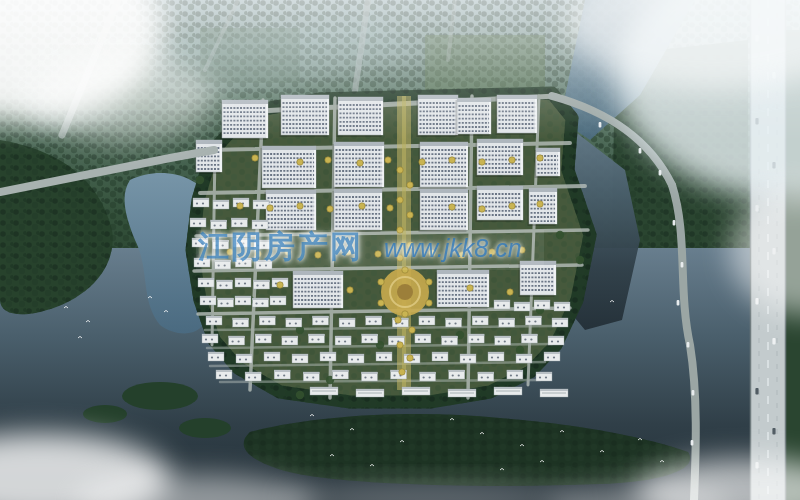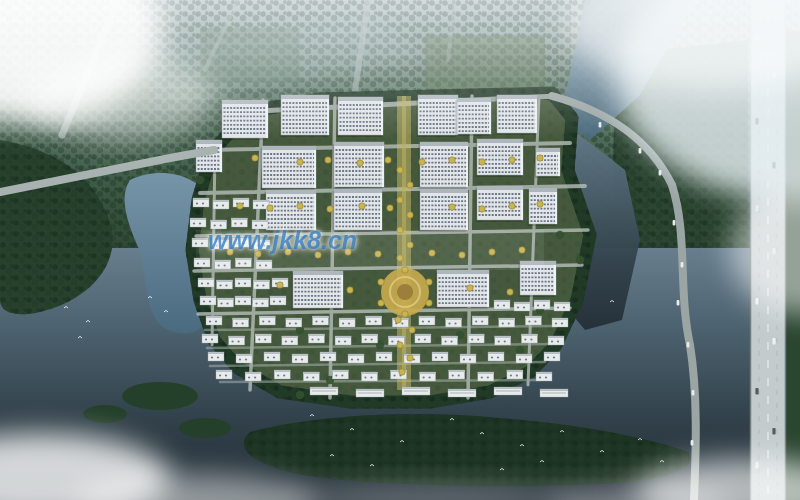--- a/index.html
+++ b/index.html
@@ -12,21 +12,21 @@
     position:absolute;left:198px;top:226px;width:360px;height:46px;
     display:flex;align-items:baseline;white-space:nowrap;
     pointer-events:none;
   }
   #watermark .cn{
     font-size:31px;font-weight:bold;letter-spacing:2px;
     color:rgba(42,120,185,0.68);
     text-shadow:0 0 4px rgba(255,255,255,0.95),0 0 9px rgba(255,255,255,0.75);
   }
   #watermark .url{
-    font-size:25px;font-weight:bold;margin-left:10px;font-style:italic;
+    font-size:25px;font-weight:normal;margin-left:21px;font-style:italic;
     color:rgba(36,115,190,0.72);
     text-shadow:0 0 4px rgba(255,255,255,0.95),0 0 9px rgba(255,255,255,0.7);
   }
 </style>
 </head>
 <body>
 
 <div id="stage">
 <svg width="800" height="500" viewBox="0 0 800 500">
   <defs>
@@ -1091,15 +1091,16 @@
     <ellipse cx="805" cy="250" rx="75" ry="65" fill="#ffffff" opacity="0.5" filter="url(#blur14)"></ellipse>
     <ellipse cx="40" cy="478" rx="130" ry="45" fill="#ffffff" opacity="0.8" filter="url(#blur14)"></ellipse>
     <ellipse cx="195" cy="502" rx="120" ry="28" fill="#ffffff" opacity="0.5" filter="url(#blur14)"></ellipse>
     <ellipse cx="745" cy="492" rx="110" ry="34" fill="#ffffff" opacity="0.65" filter="url(#blur14)"></ellipse>
     <ellipse cx="640" cy="506" rx="90" ry="22" fill="#ffffff" opacity="0.4" filter="url(#blur14)"></ellipse>
     <ellipse cx="430" cy="500" rx="150" ry="16" fill="#ffffff" opacity="0.3" filter="url(#blur14)"></ellipse>
   </g>
 </svg>
 
 <div id="watermark">
+  <span class="cn">江阴房产网</span>
   <span class="url">www.jkk8.cn</span>
 </div>
 </div>
 
 </body></html>

